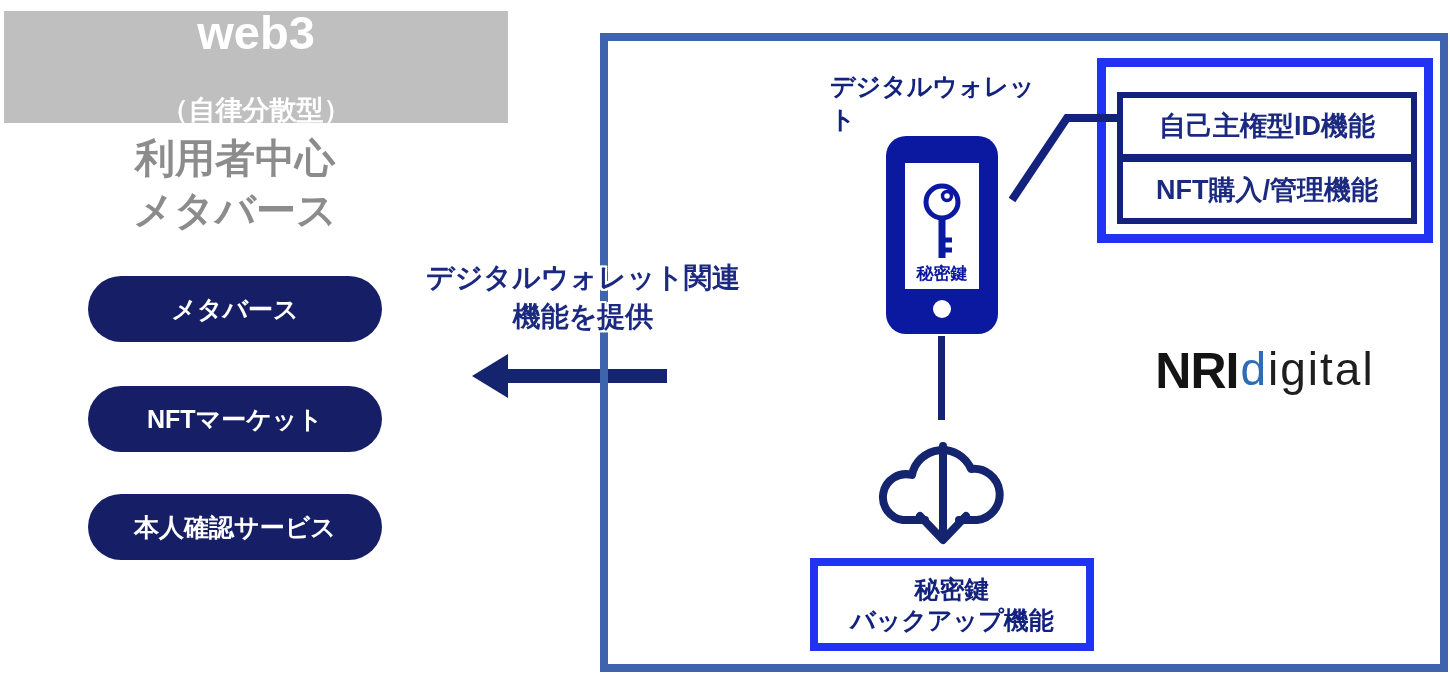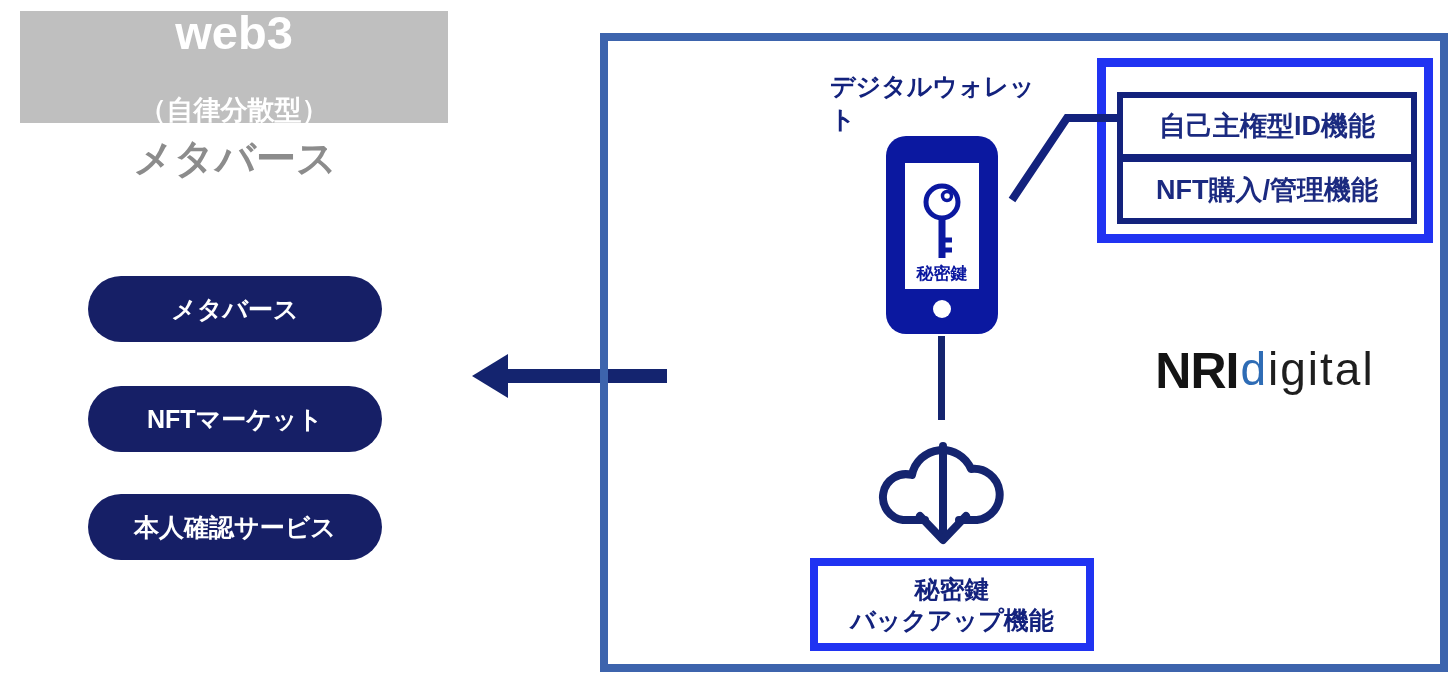--- a/index.html
+++ b/index.html
@@ -4,21 +4,21 @@
 <style>
   html,body{margin:0;padding:0;background:#ffffff;}
   .canvas{
     position:relative;width:1450px;height:684px;background:#ffffff;
     font-family:"Liberation Sans","DejaVu Sans",sans-serif;overflow:hidden;
   }
   .abs{position:absolute;}
 
   
   .web3-box{
-    left:20px;top:11px;width:428px;height:112px;background:#bfbfbf;
+    left:4px;top:11px;width:504px;height:112px;background:#bfbfbf;
     display:flex;flex-direction:column;align-items:center;justify-content:center;
     color:#ffffff;text-align:center;
   }
   .web3-title{font-size:47px;font-weight:bold;line-height:50px;}
   .web3-sub{font-size:27px;font-weight:bold;line-height:32px;margin-top:36px;}
   .outline-white{
     text-shadow:-2px -2px 0 #fff,2px -2px 0 #fff,-2px 2px 0 #fff,2px 2px 0 #fff,
                  0 -2px 0 #fff,0 2px 0 #fff,-2px 0 0 #fff,2px 0 0 #fff;
   }
   .eco-label{
@@ -84,40 +84,45 @@
 <body>
 
 <div class="canvas">
 
   <div class="abs web3-box">
     <div class="web3-title">web3</div>
     <div class="web3-sub">（自律分散型）</div>
   </div>
 
   <div class="abs eco-label outline-white">
+    <div>利用者中心</div>
     <div>メタバース</div>
   </div>
 
   <div class="abs pill pill1">
     <span>メタバース</span>
   </div>
   <div class="abs pill pill2">
     <span>NFTマーケット</span>
   </div>
   <div class="abs pill pill3">
     <span>本人確認サービス</span>
   </div>
 
   <svg class="abs left-arrow" width="196" height="48" viewBox="0 0 196 48">
     <polygon points="0,24 36,2 36,46" fill="#14246f"></polygon>
     <rect x="34" y="17" width="161" height="14" fill="#14246f"></rect>
   </svg>
 
   <div class="abs big-box"></div>
 
+  <div class="abs provide-label outline-white">
+    <div>デジタルウォレット関連</div>
+    <div>機能を提供</div>
+  </div>
 
   <div class="abs wallet-title">デジタルウォレット</div>
 
   <svg class="abs phone" width="112" height="200" viewBox="0 0 112 200">
     <rect x="0" y="0" width="112" height="198" rx="20" fill="#0b18a0"></rect>
     <rect x="19" y="27" width="74" height="126" fill="#ffffff"></rect>
     <circle cx="56" cy="173" r="9" fill="#ffffff"></circle>
     <g stroke="#0b18a0" fill="none">
       <circle cx="56" cy="66" r="16" stroke-width="5"></circle>
       <circle cx="61" cy="60" r="4.5" stroke-width="3.5"></circle>

